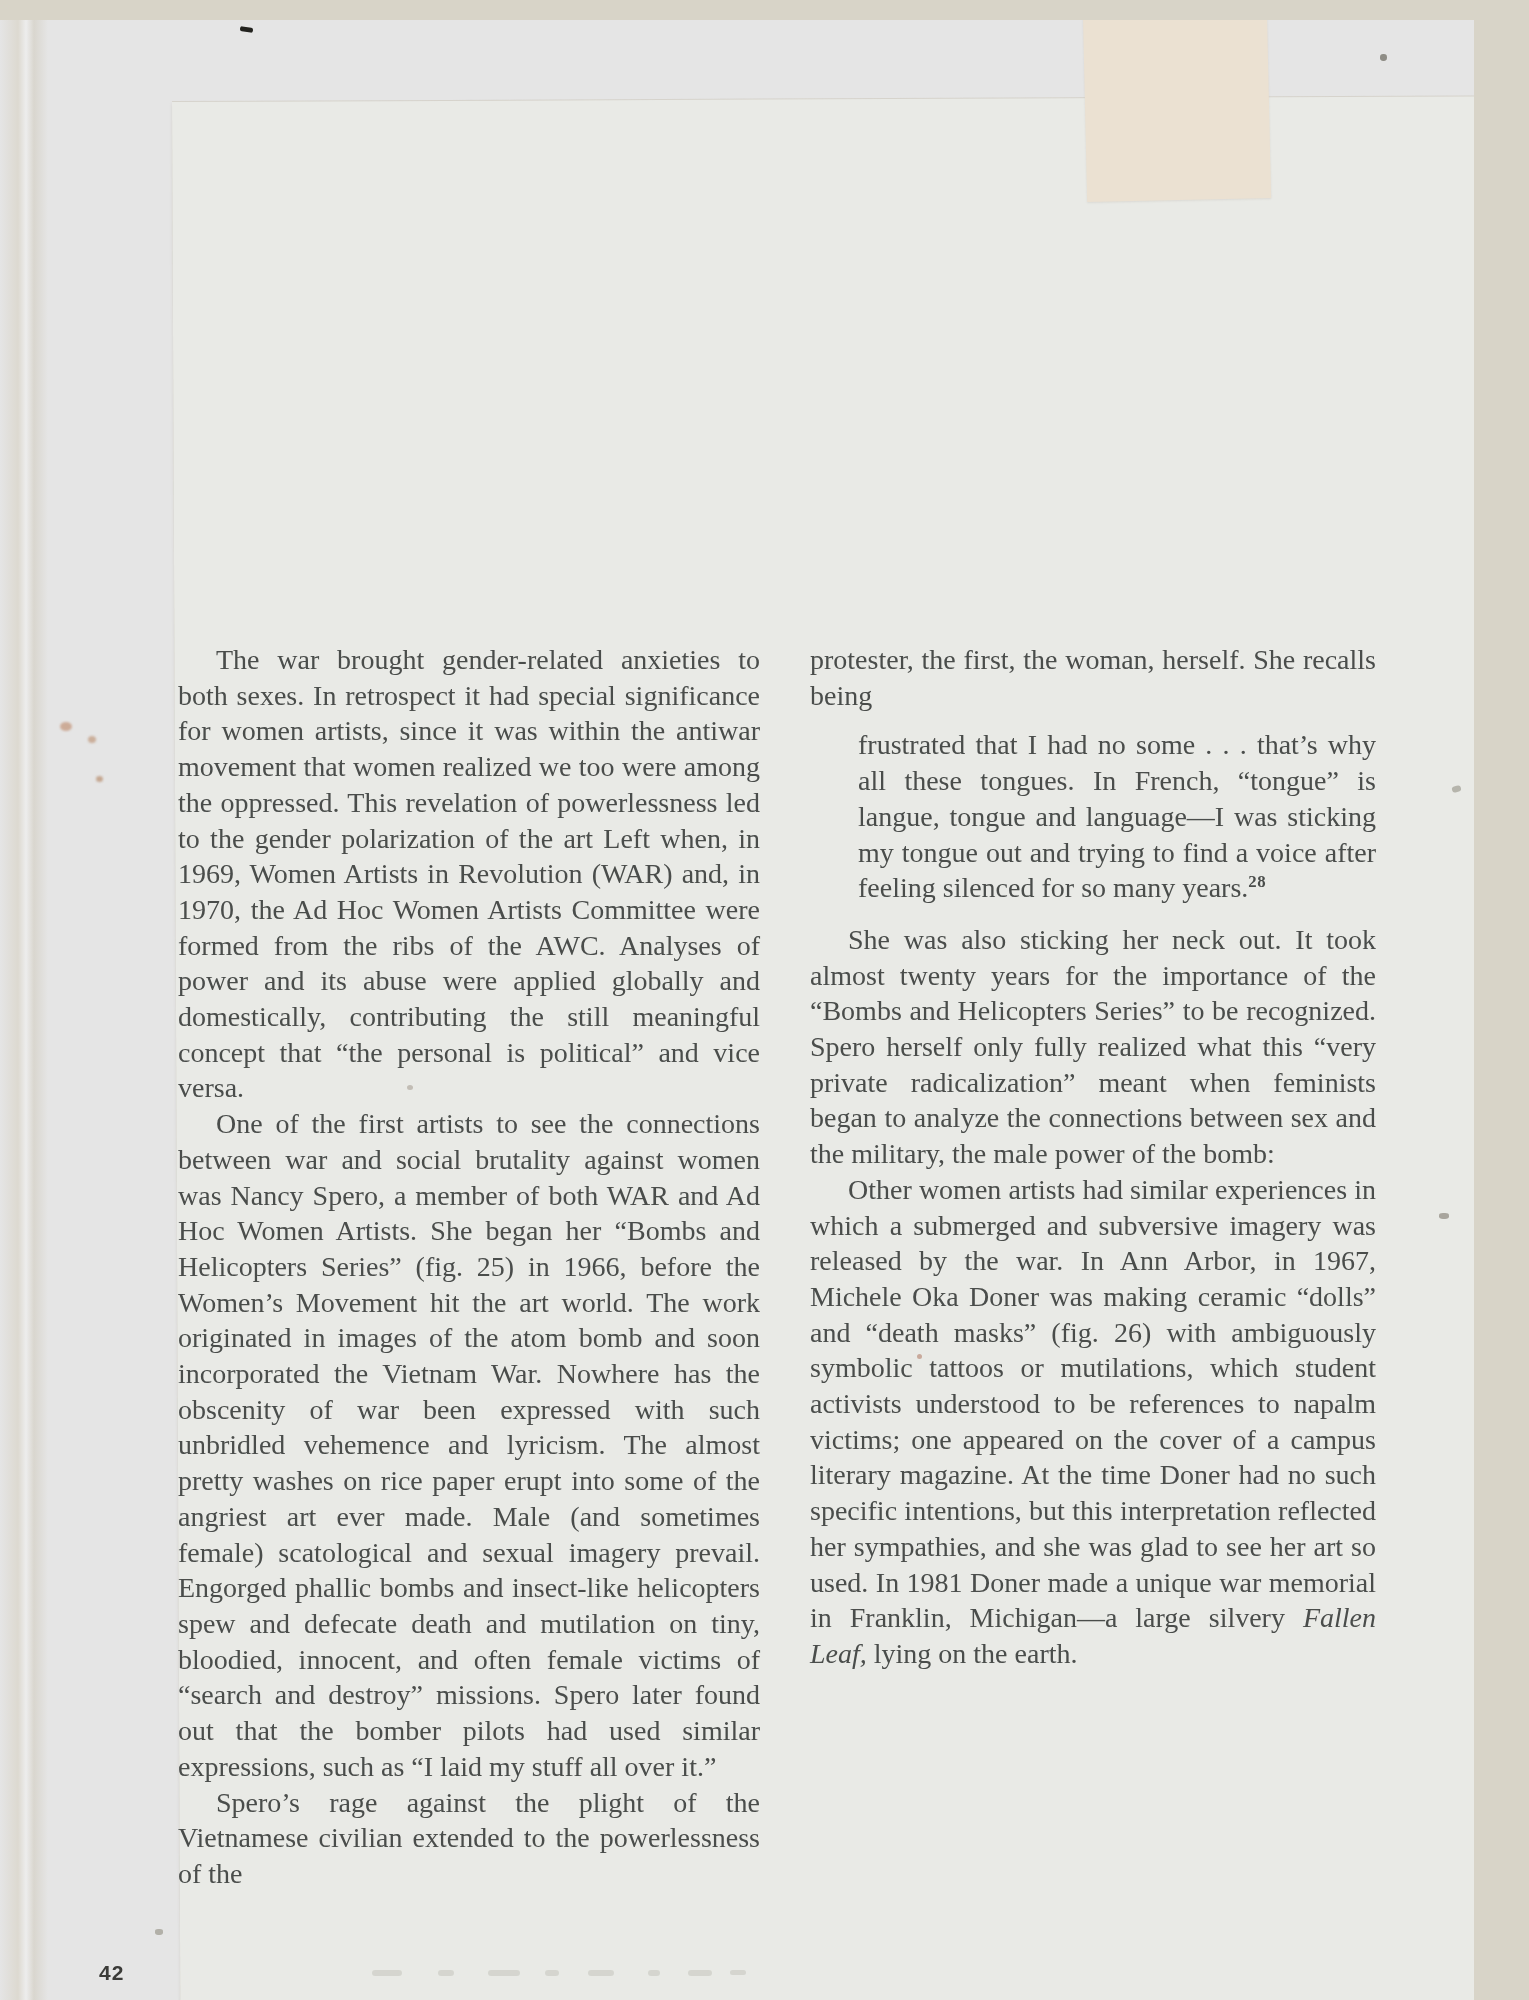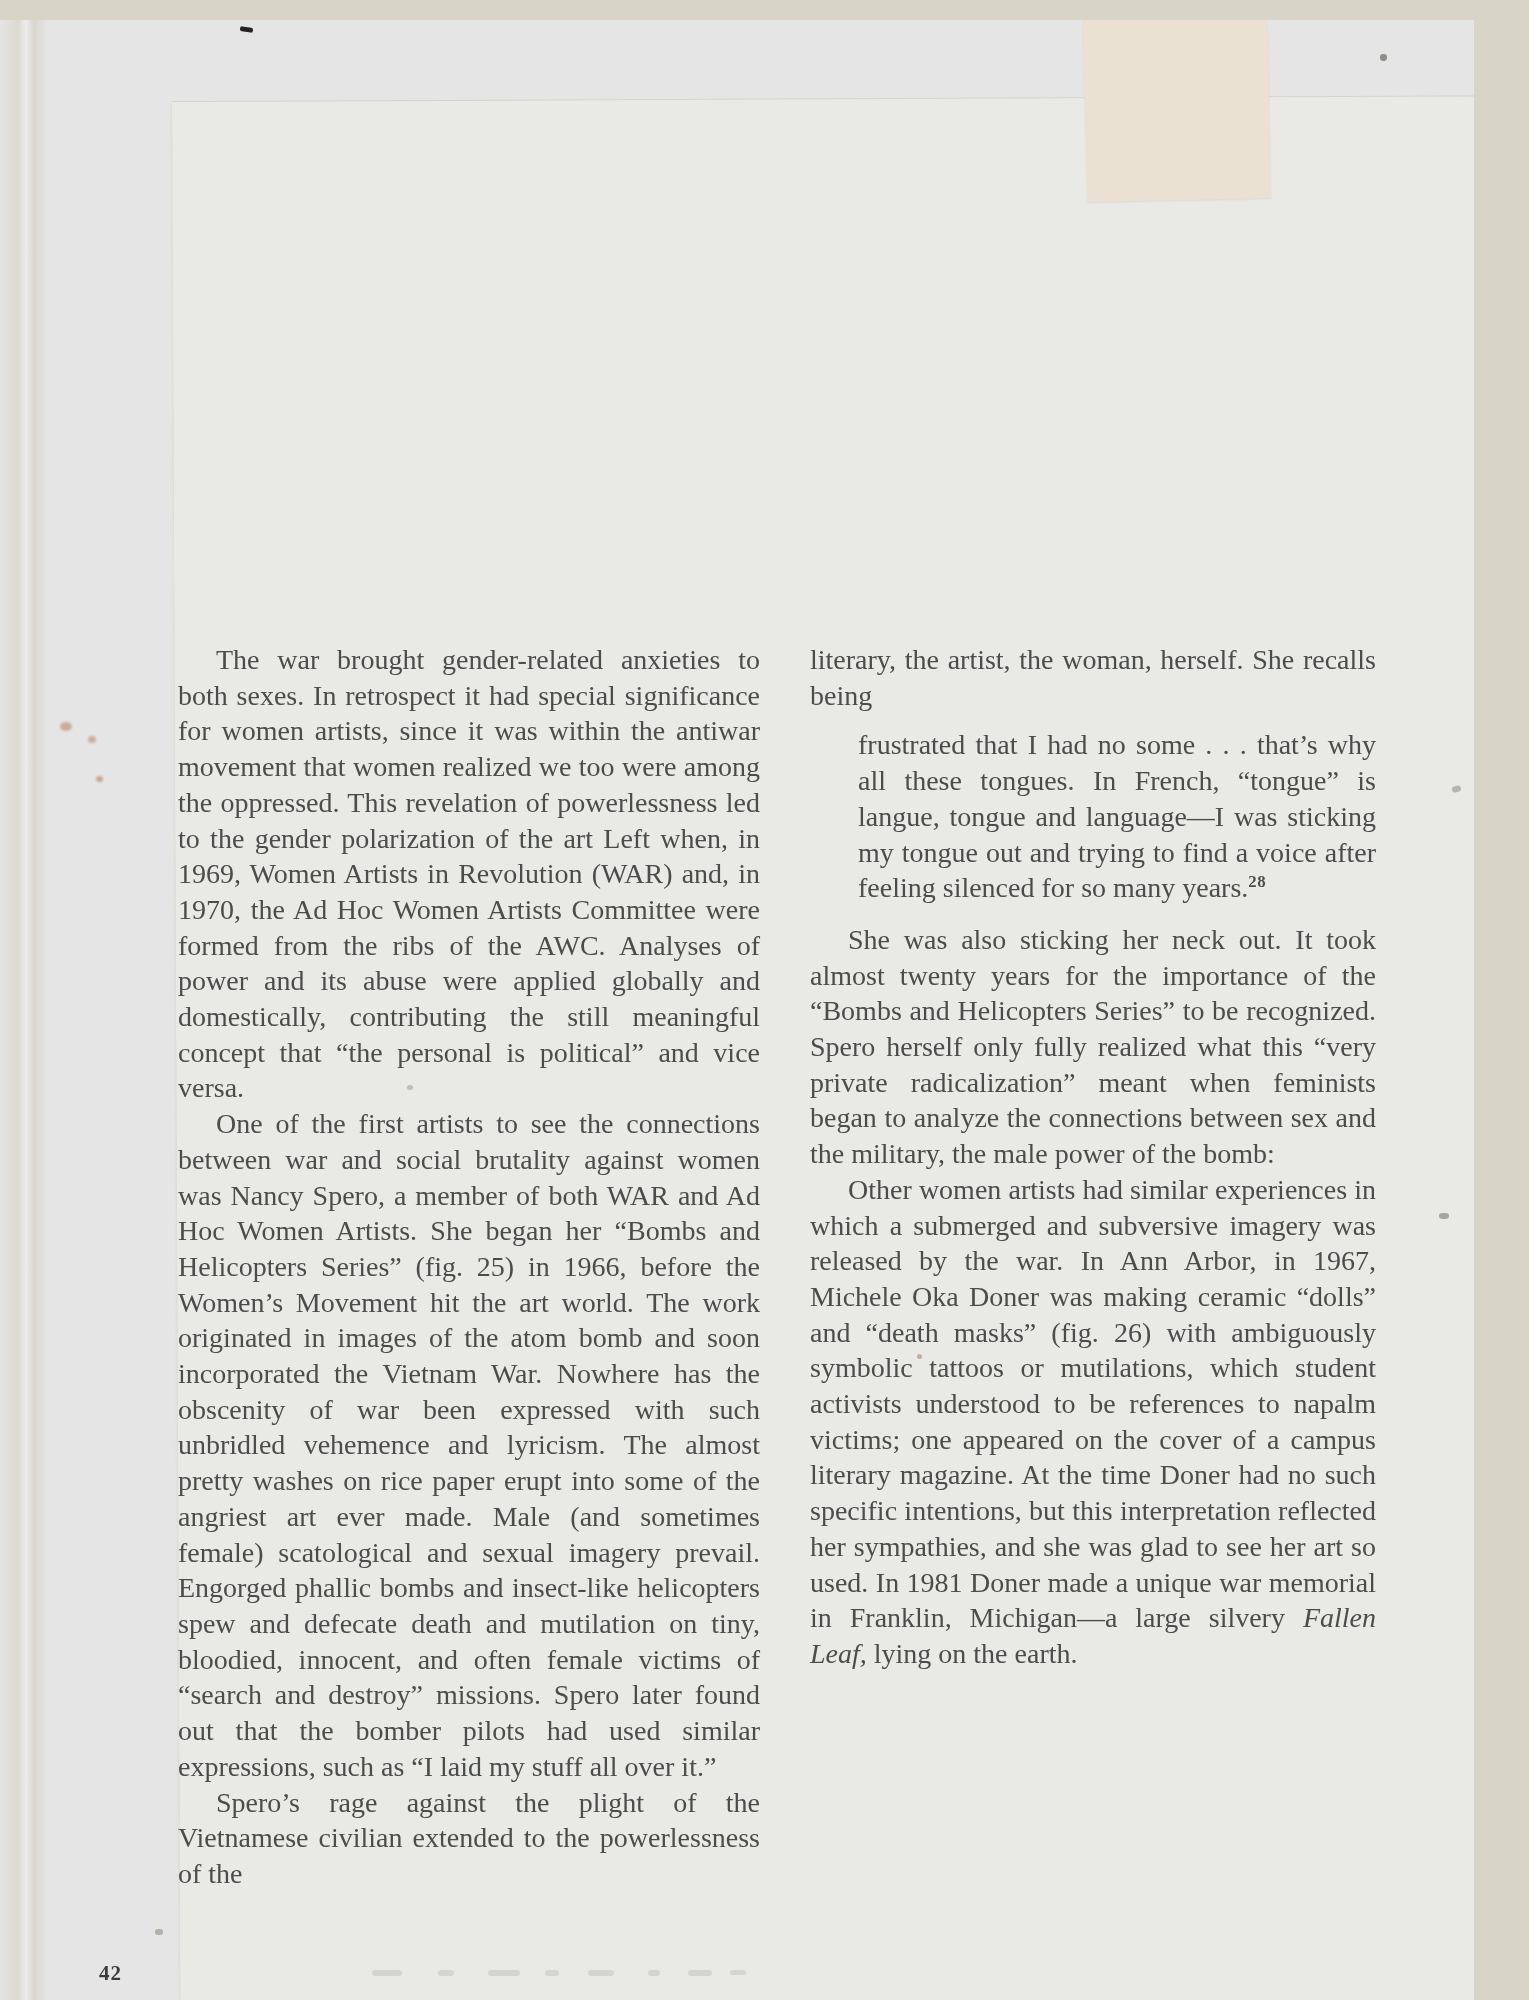--- a/index.html
+++ b/index.html
@@ -80,21 +80,21 @@
     letter-spacing: 0.5px;
     font-weight: bold;
   }
 
   em { font-style: italic; }
 
   .page-number {
     position: absolute;
     left: 99px;
     top: 1941px;
-    font-family: Liberation Serif, serif;
+    font-family: Liberation Sans, sans-serif;
     font-weight: bold;
     font-size: 21px;
     color: #3b3b38;
     letter-spacing: 1px;
   }
 
   
   .speck { position: absolute; }
   .speck-dash-top      { left: 240px;  top: 7px;    width: 13px; height: 5px;  background: #23231f; border-radius: 2px; transform: rotate(8deg); }
   .speck-dot-topright  { left: 1380px; top: 34px;   width: 7px;  height: 7px;  background: #8f8d86; border-radius: 45%; }
@@ -128,21 +128,21 @@
 
   <div class="tape-patch"></div>
 
   <div class="column column-left">
     <p>The war brought gender-related anxieties to both sexes. In retrospect it had special significance for women artists, since it was within the antiwar movement that women realized we too were among the oppressed. This revelation of powerlessness led to the gender polarization of the art Left when, in 1969, Women Artists in Revolution (WAR) and, in 1970, the Ad Hoc Women Artists Committee were formed from the ribs of the AWC. Analyses of power and its abuse were applied globally and domestically, contributing the still meaningful concept that “the personal is political” and vice versa.</p>
     <p>One of the first artists to see the connections between war and social brutality against women was Nancy Spero, a member of both WAR and Ad Hoc Women Artists. She began her “Bombs and Helicopters Series” (fig. 25) in 1966, before the Women’s Movement hit the art world. The work originated in images of the atom bomb and soon incorporated the Vietnam War. Nowhere has the obscenity of war been expressed with such unbridled vehemence and lyricism. The almost pretty washes on rice paper erupt into some of the angriest art ever made. Male (and sometimes female) scatological and sexual imagery prevail. Engorged phallic bombs and insect-like helicopters spew and defecate death and mutilation on tiny, bloodied, innocent, and often female victims of “search and destroy” missions. Spero later found out that the bomber pilots had used similar expressions, such as “I laid my stuff all over it.”</p>
     <p>Spero’s rage against the plight of the Vietnamese civilian extended to the powerlessness of the</p>
   </div>
 
   <div class="column column-right">
-    <p class="noindent">literary, the artist, the woman, herself. She recalls being</p>
+    <p class="noindent">protester, the first, the woman, herself. She recalls being</p>
     <blockquote>
       <span>frustrated that I had no some . . . that’s why all these tongues. In French, “tongue” is langue, tongue and language—I was sticking my tongue out and trying to find a voice after feeling silenced for so many years.</span><sup class="note">28</sup>
     </blockquote>
     <p>She was also sticking her neck out. It took almost twenty years for the importance of the “Bombs and Helicopters Series” to be recognized. Spero herself only fully realized what this “very private radicalization” meant when feminists began to analyze the connections between sex and the military, the male power of the bomb:</p>
     <p>
       <span>Other women artists had similar experiences in which a submerged and subversive imagery was released by the war. In Ann Arbor, in 1967, Michele Oka Doner was making ceramic “dolls” and “death masks” (fig. 26) with ambiguously symbolic tattoos or mutilations, which student activists understood to be references to napalm victims; one appeared on the cover of a campus literary magazine. At the time Doner had no such specific intentions, but this interpretation reflected her sympathies, and she was glad to see her art so used. In 1981 Doner made a unique war memorial in Franklin, Michigan—a large silvery </span><em>Fallen Leaf,</em><span> lying on the earth.</span>
     </p>
   </div>
 
   <div class="page-number">42</div>

